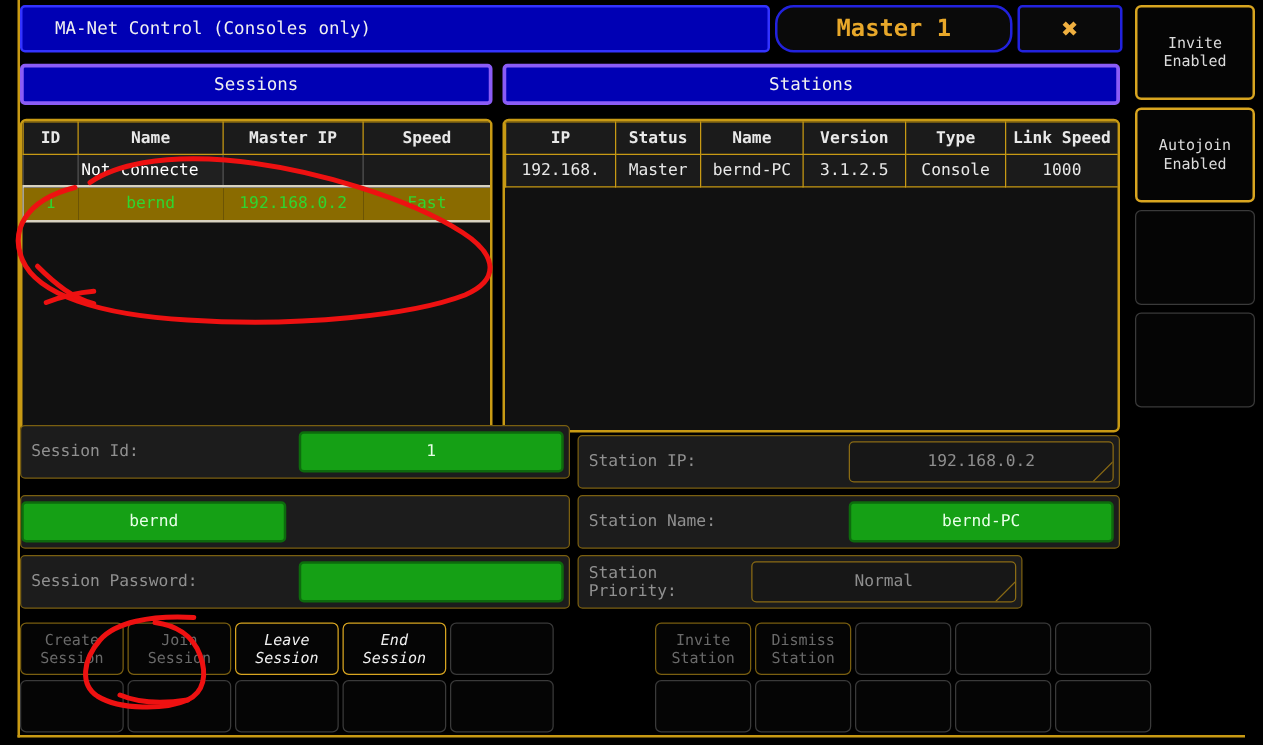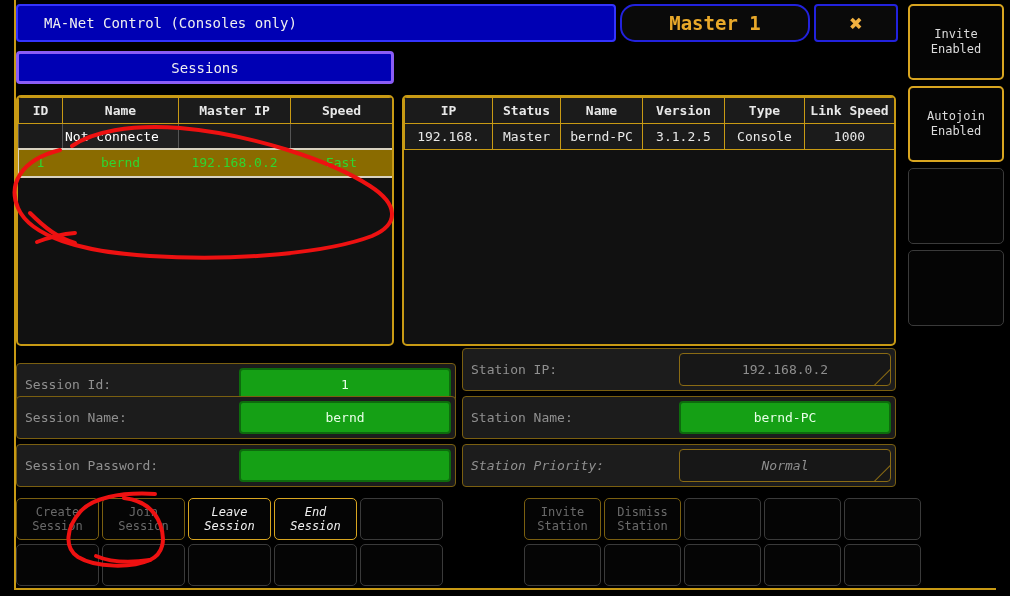--- a/index.html
+++ b/index.html
@@ -261,20 +261,23 @@
   </div>
   <div class="master-box">
     <span>Master 1</span>
   </div>
   <div class="close-box">
     <span>✖</span>
   </div>
 
   <div class="sec-header" id="sessions-header">
     <span>Sessions</span>
+  </div>
+  <div class="sec-header" id="stations-header">
+    <span>Stations</span>
   </div>
 
   <div class="list-panel" id="sessions-panel">
     <table class="grid" id="sessions-table">
       <colgroup>
         <col style="width:44px">
           <col style="width:116px">
           <col style="width:112px">
           <col style="width:102px">
       </colgroup>
@@ -330,43 +333,42 @@
             <td>bernd-PC</td>
             <td>3.1.2.5</td>
             <td>Console</td>
             <td>1000</td>
           </tr>
         </tbody>
     </table>
   </div>
 
   <div id="session-form">
-      <div class="field-row" style="left: 16px; top: 363px; width: 440px;">
+      <div class="field-row" style="left: 16px; top: 340px; width: 440px;">
         <div class="field-label">Session Id:</div>
         <div class="field-value fv-green">1</div>
       </div>
       <div class="field-row" style="left: 16px; top: 396px; width: 440px;">
-        <div class="field-label">Session Name:</div>
         <div class="field-value fv-green">bernd</div>
       </div>
       <div class="field-row" style="left: 16px; top: 444px; width: 440px;">
         <div class="field-label">Session Password:</div>
         <div class="field-value fv-green"></div>
       </div>
     </div>
   <div id="station-form">
       <div class="field-row" style="left: 462px; top: 348px; width: 434px;">
         <div class="field-label">Station IP:</div>
         <div class="field-value fv-dark">192.168.0.2<span class="corner-mark"></span></div>
       </div>
       <div class="field-row" style="left: 462px; top: 396px; width: 434px;">
         <div class="field-label">Station Name:</div>
         <div class="field-value fv-green">bernd-PC</div>
       </div>
-      <div class="field-row" style="left: 462px; top: 444px; width: 434px; font-style: italic;">
+      <div class="field-row" style="left: 462px; top: 444px; width: 356px;">
         <div class="field-label">Station Priority:</div>
         <div class="field-value fv-dark">Normal<span class="corner-mark"></span></div>
       </div>
     </div>
 
   <div id="button-area">
       <div class="btn dimmed" style="left: 16px; top: 498px; width: 83px;">
         <span>Create</span>
         <span>Session</span>
       </div>

